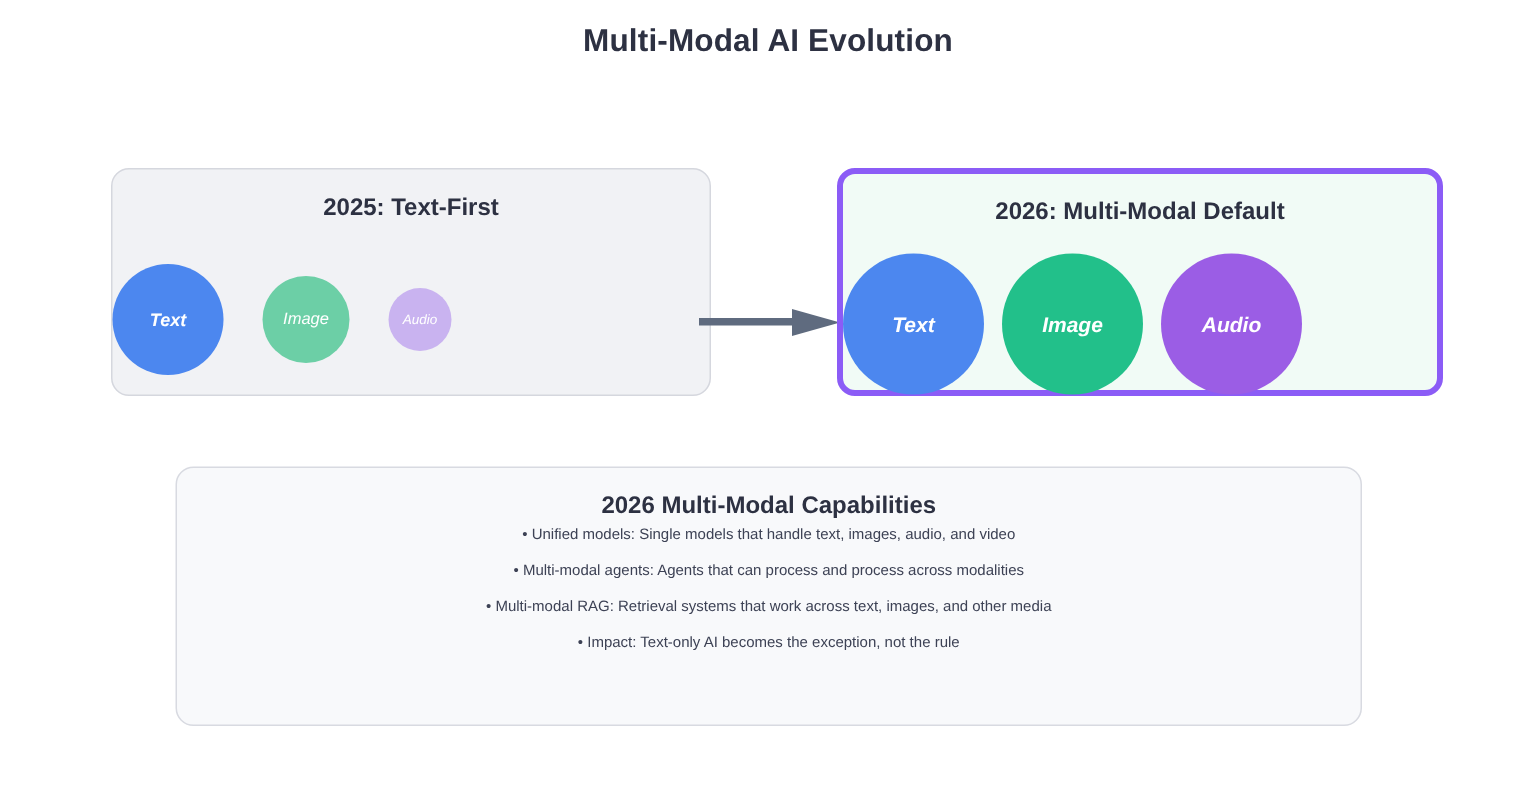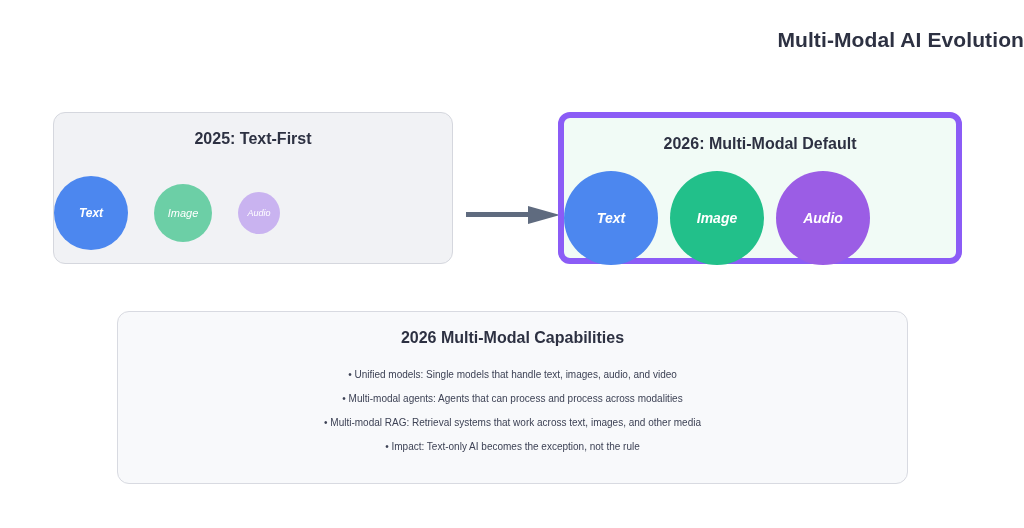--- a/index.html
+++ b/index.html
@@ -12,51 +12,51 @@
     background: #ffffff;
     font-family: "Liberation Sans", sans-serif;
     color: #2d3142;
     overflow: hidden;
     position: relative;
   }
 
   
   .page-title {
     position: absolute;
-    top: 28px;
+    top: 16px;
     left: 0;
     width: 1024px;
-    text-align: right;
+    text-align: center;
     font-size: 21px;
     font-weight: bold;
     color: #2d3142;
     letter-spacing: 0.1px;
   }
 
   
   .stage {
     position: absolute;
     border-radius: 12px;
     box-sizing: border-box;
   }
   .stage-before {
-    left: 53px;
+    left: 74px;
     top: 112px;
     width: 400px;
     height: 152px;
     background: #f1f2f5;
     border: 1px solid #d5d7de;
   }
   .stage-after {
     left: 558px;
     top: 112px;
     width: 404px;
     height: 152px;
     background: #f1fbf6;
-    border: 6px solid #8b5cf6;
+    border: 4px solid #8b5cf6;
   }
   .stage-title {
     position: absolute;
     left: 0;
     top: 17px;
     width: 100%;
     text-align: center;
     font-size: 16px;
     font-weight: bold;
     color: #2d3142;
@@ -112,21 +112,21 @@
     background: #f8f9fb;
     border: 1px solid #d8dae1;
     border-radius: 12px;
     padding-top: 17px;
   }
   .cap-title {
     text-align: center;
     font-size: 16px;
     font-weight: bold;
     color: #2d3142;
-    margin-bottom: 22px;
+    margin-bottom: 4px;
   }
   .cap-list {
     list-style: none;
     margin: 0;
     padding: 0;
   }
   .cap-item {
     text-align: center;
     font-size: 10px;
     color: #3d4255;

